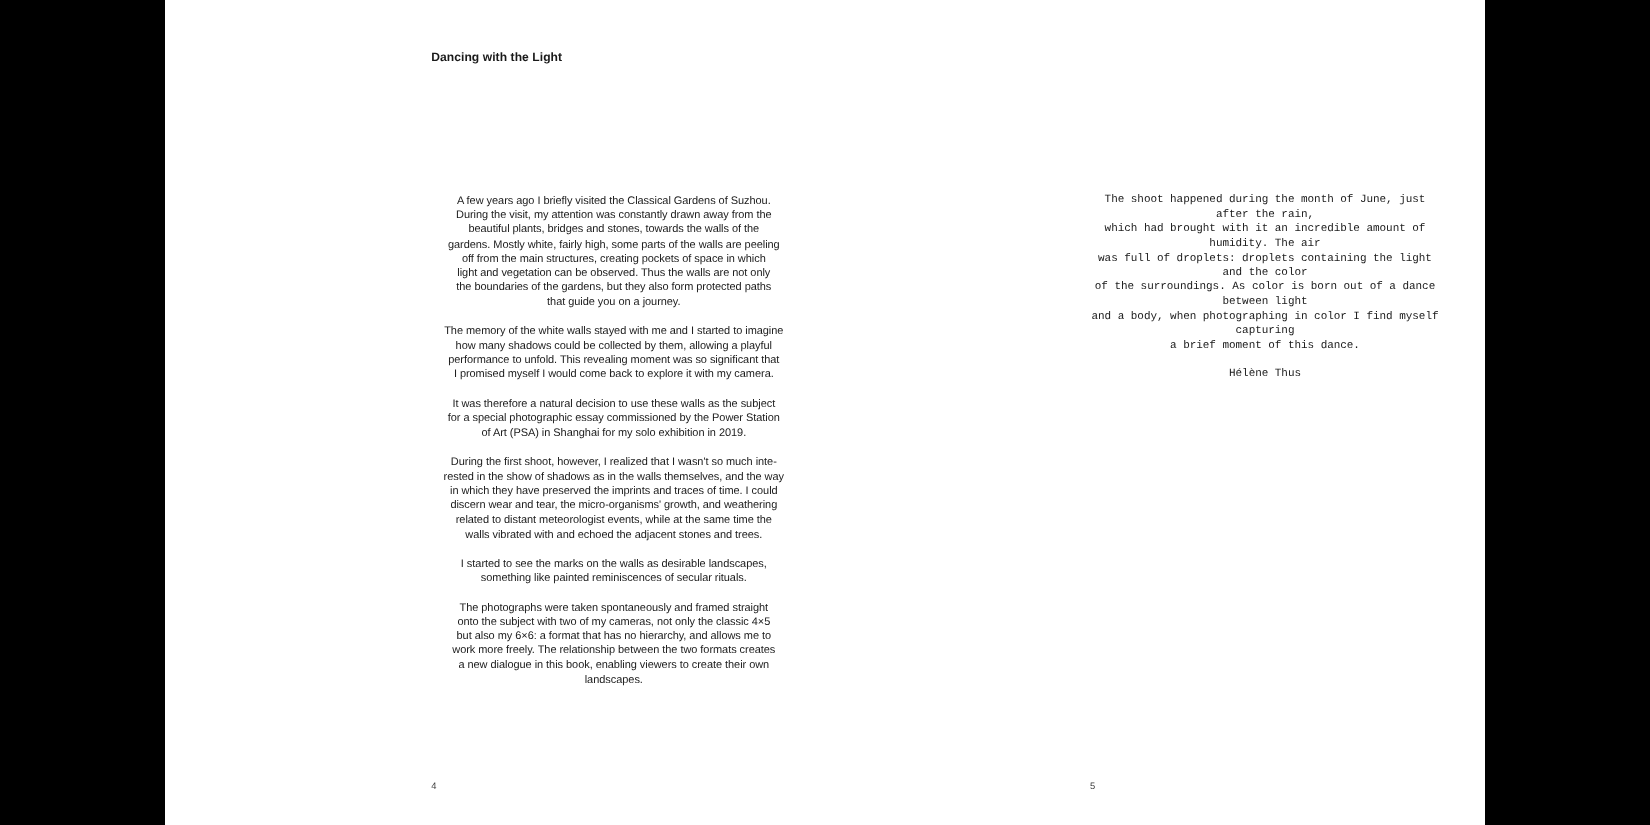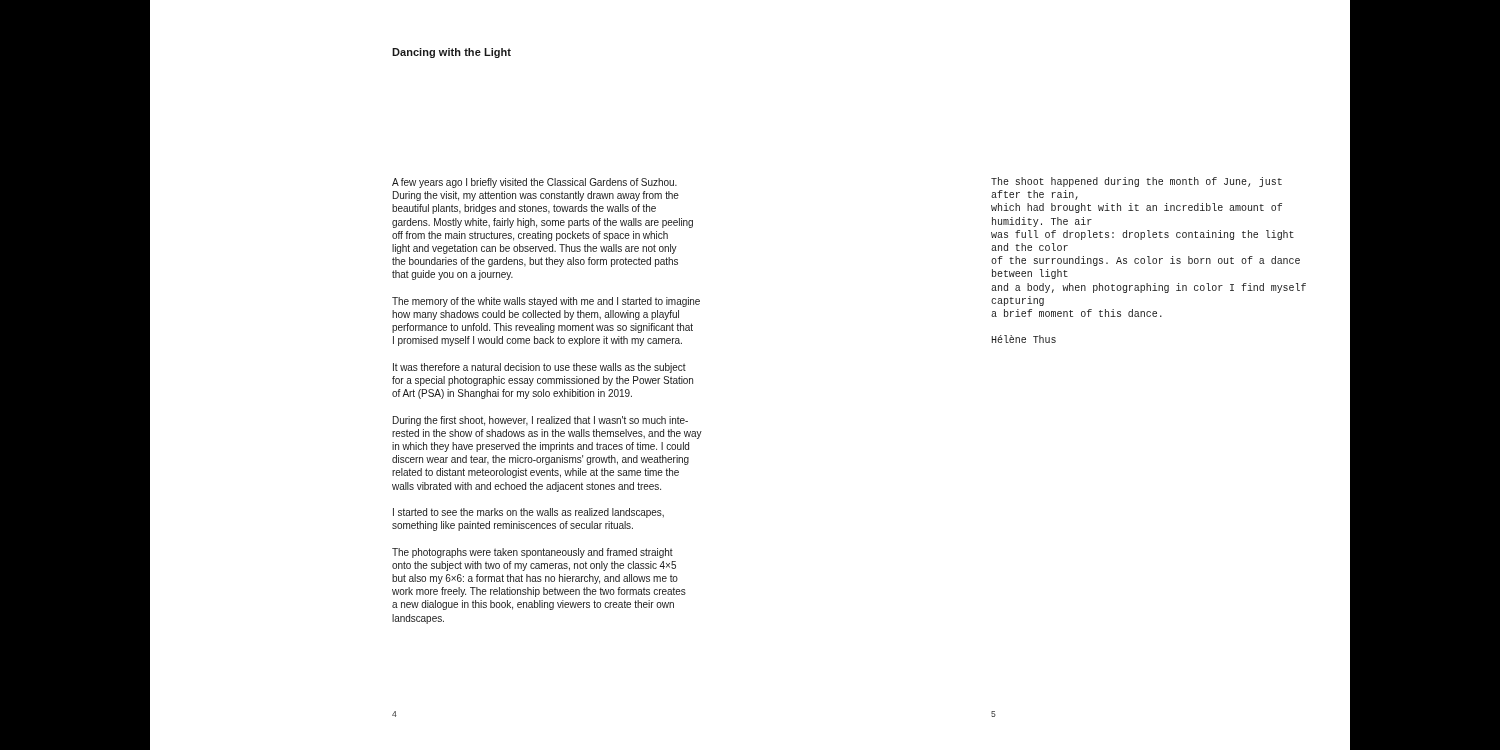--- a/index.html
+++ b/index.html
@@ -16,21 +16,21 @@
   }
   .spread {
     position: absolute;
     left: 150px; top: 0;
     width: 1200px; height: 750px;
     background: #ffffff;
     display: flex;
   }
   .page {
     position: relative;
-    width: 600px; height: 750px;
+    width: 600px; height: 750px; text-align: center;
   }
   .chapter-title {
     position: absolute;
     left: 242px; top: 46px;
     font-size: 11px;
     font-weight: 700;
     letter-spacing: 0.05px;
     color: #1a1a1a;
   }
   .text-col {
@@ -81,21 +81,21 @@
 I promised myself I would come back to explore it with my camera.</p>
         <p>It was therefore a natural decision to use these walls as the subject
 for a special photographic essay commissioned by the Power Station
 of Art (PSA) in Shanghai for my solo exhibition in 2019.</p>
         <p>During the first shoot, however, I realized that I wasn't so much inte-
 rested in the show of shadows as in the walls themselves, and the way
 in which they have preserved the imprints and traces of time. I could
 discern wear and tear, the micro-organisms' growth, and weathering
 related to distant meteorologist events, while at the same time the
 walls vibrated with and echoed the adjacent stones and trees.</p>
-        <p>I started to see the marks on the walls as realized landscapes,
+        <p>I started to see the marks on the walls as desirable landscapes,
 something like painted reminiscences of secular rituals.</p>
         <p>The photographs were taken spontaneously and framed straight
 onto the subject with two of my cameras, not only the classic 4×5
 but also my 6×6: a format that has no hierarchy, and allows me to
 work more freely. The relationship between the two formats creates
 a new dialogue in this book, enabling viewers to create their own
 landscapes.</p>
       </div>
       <div class="folio">4</div>
     </div>

